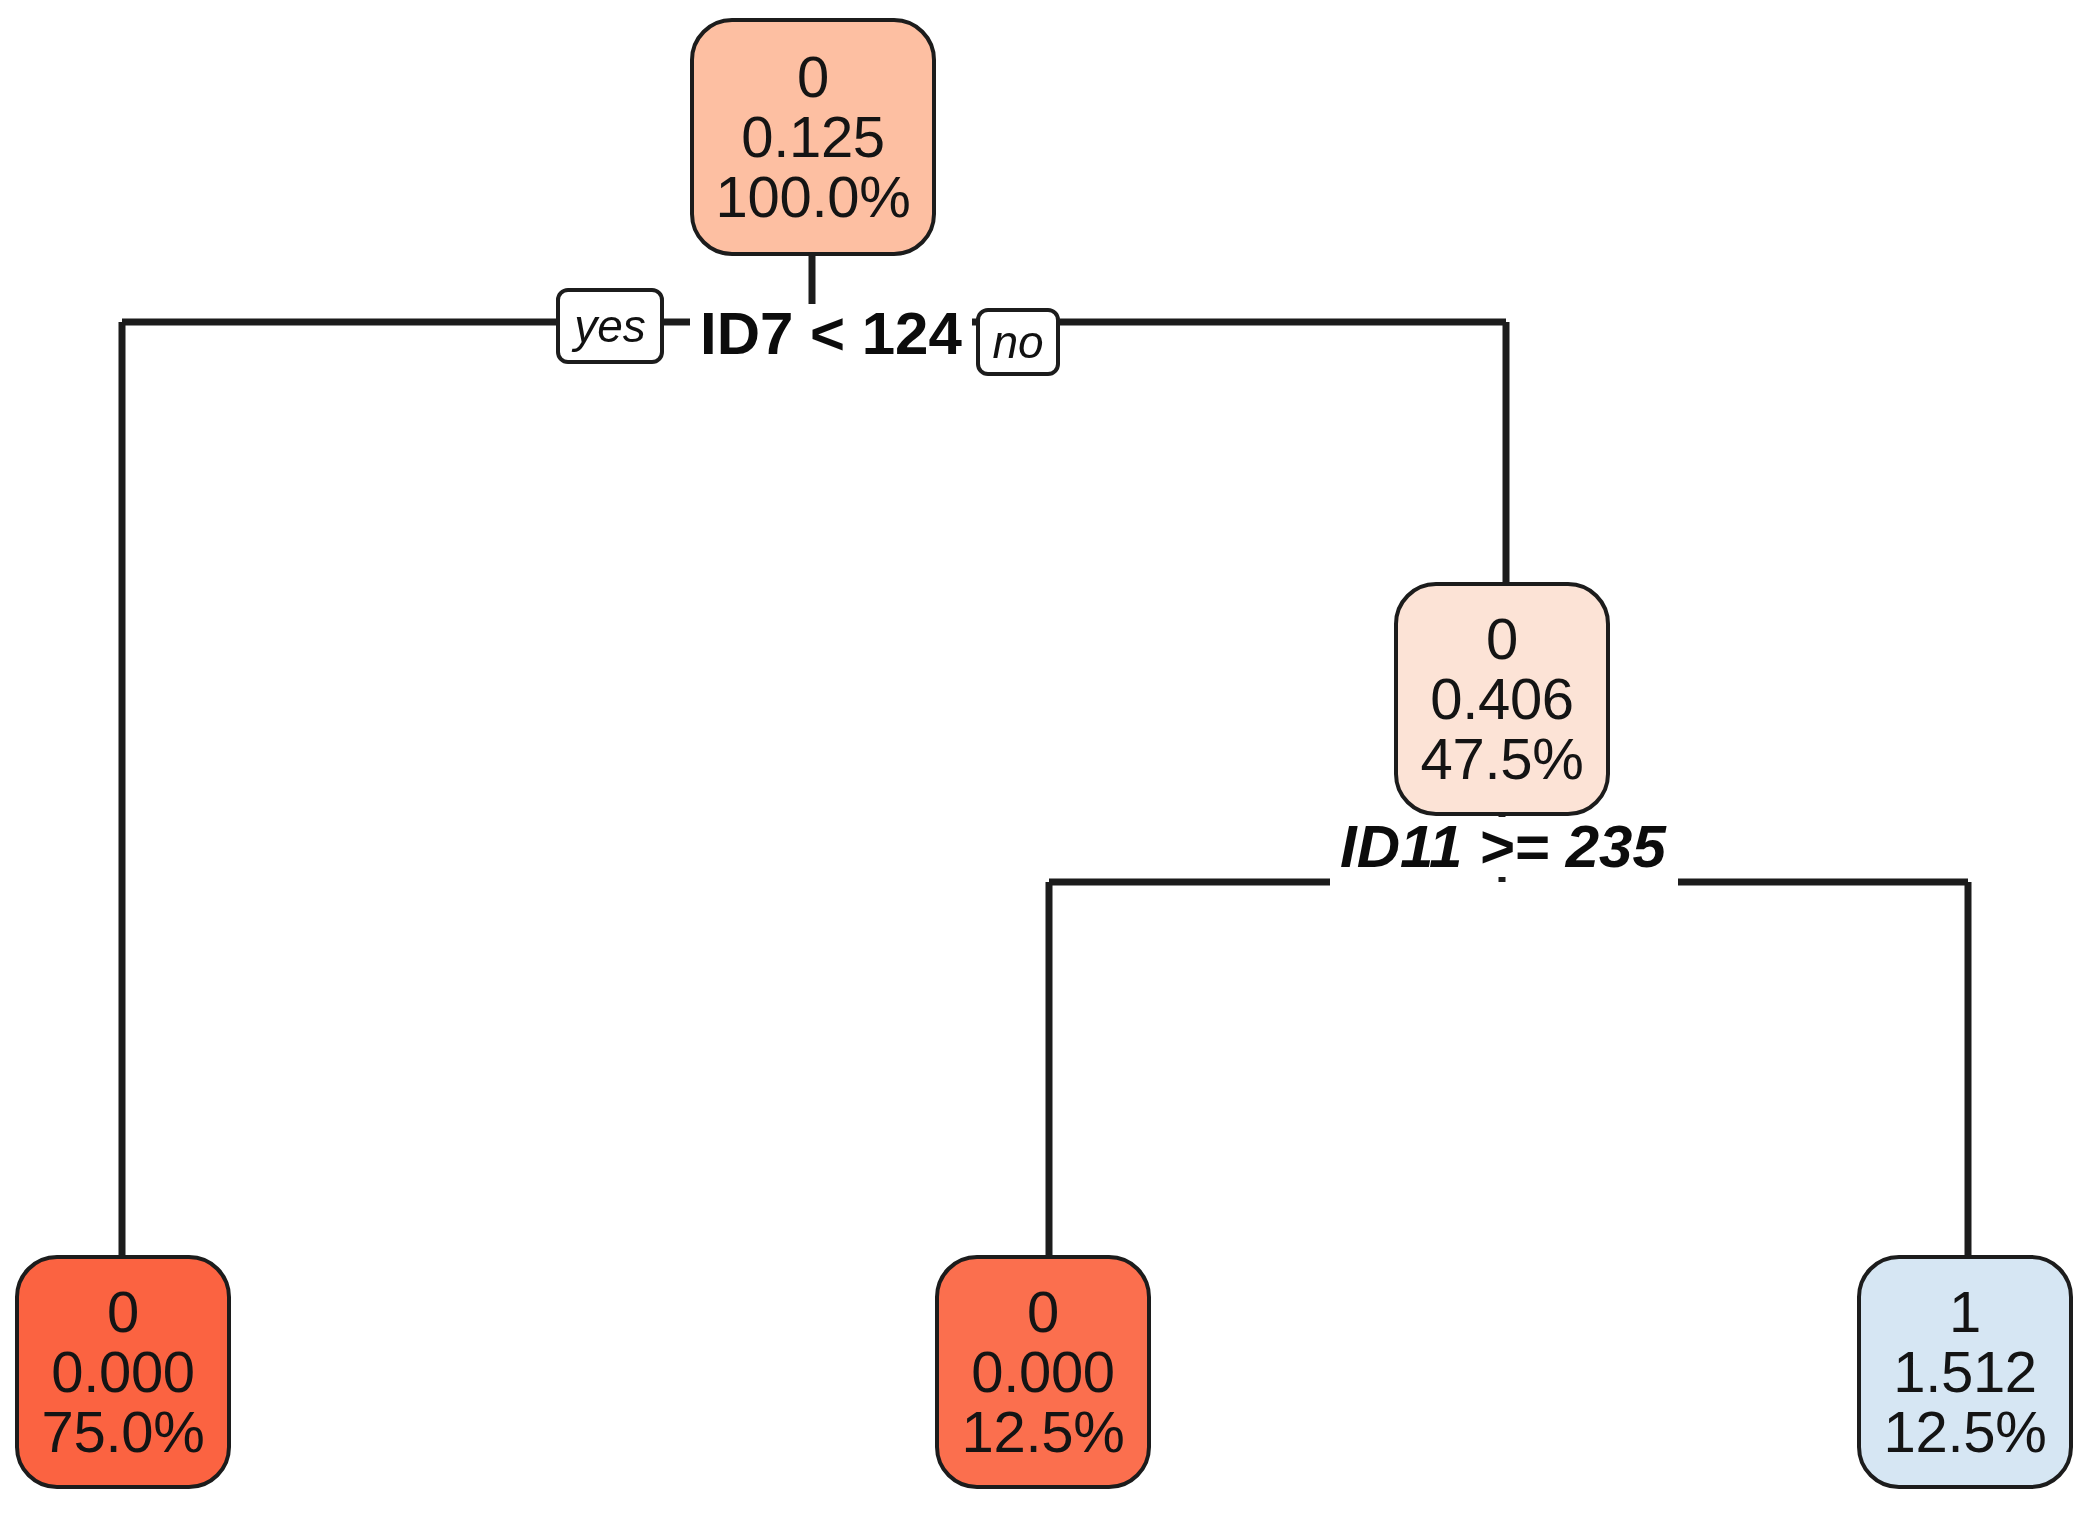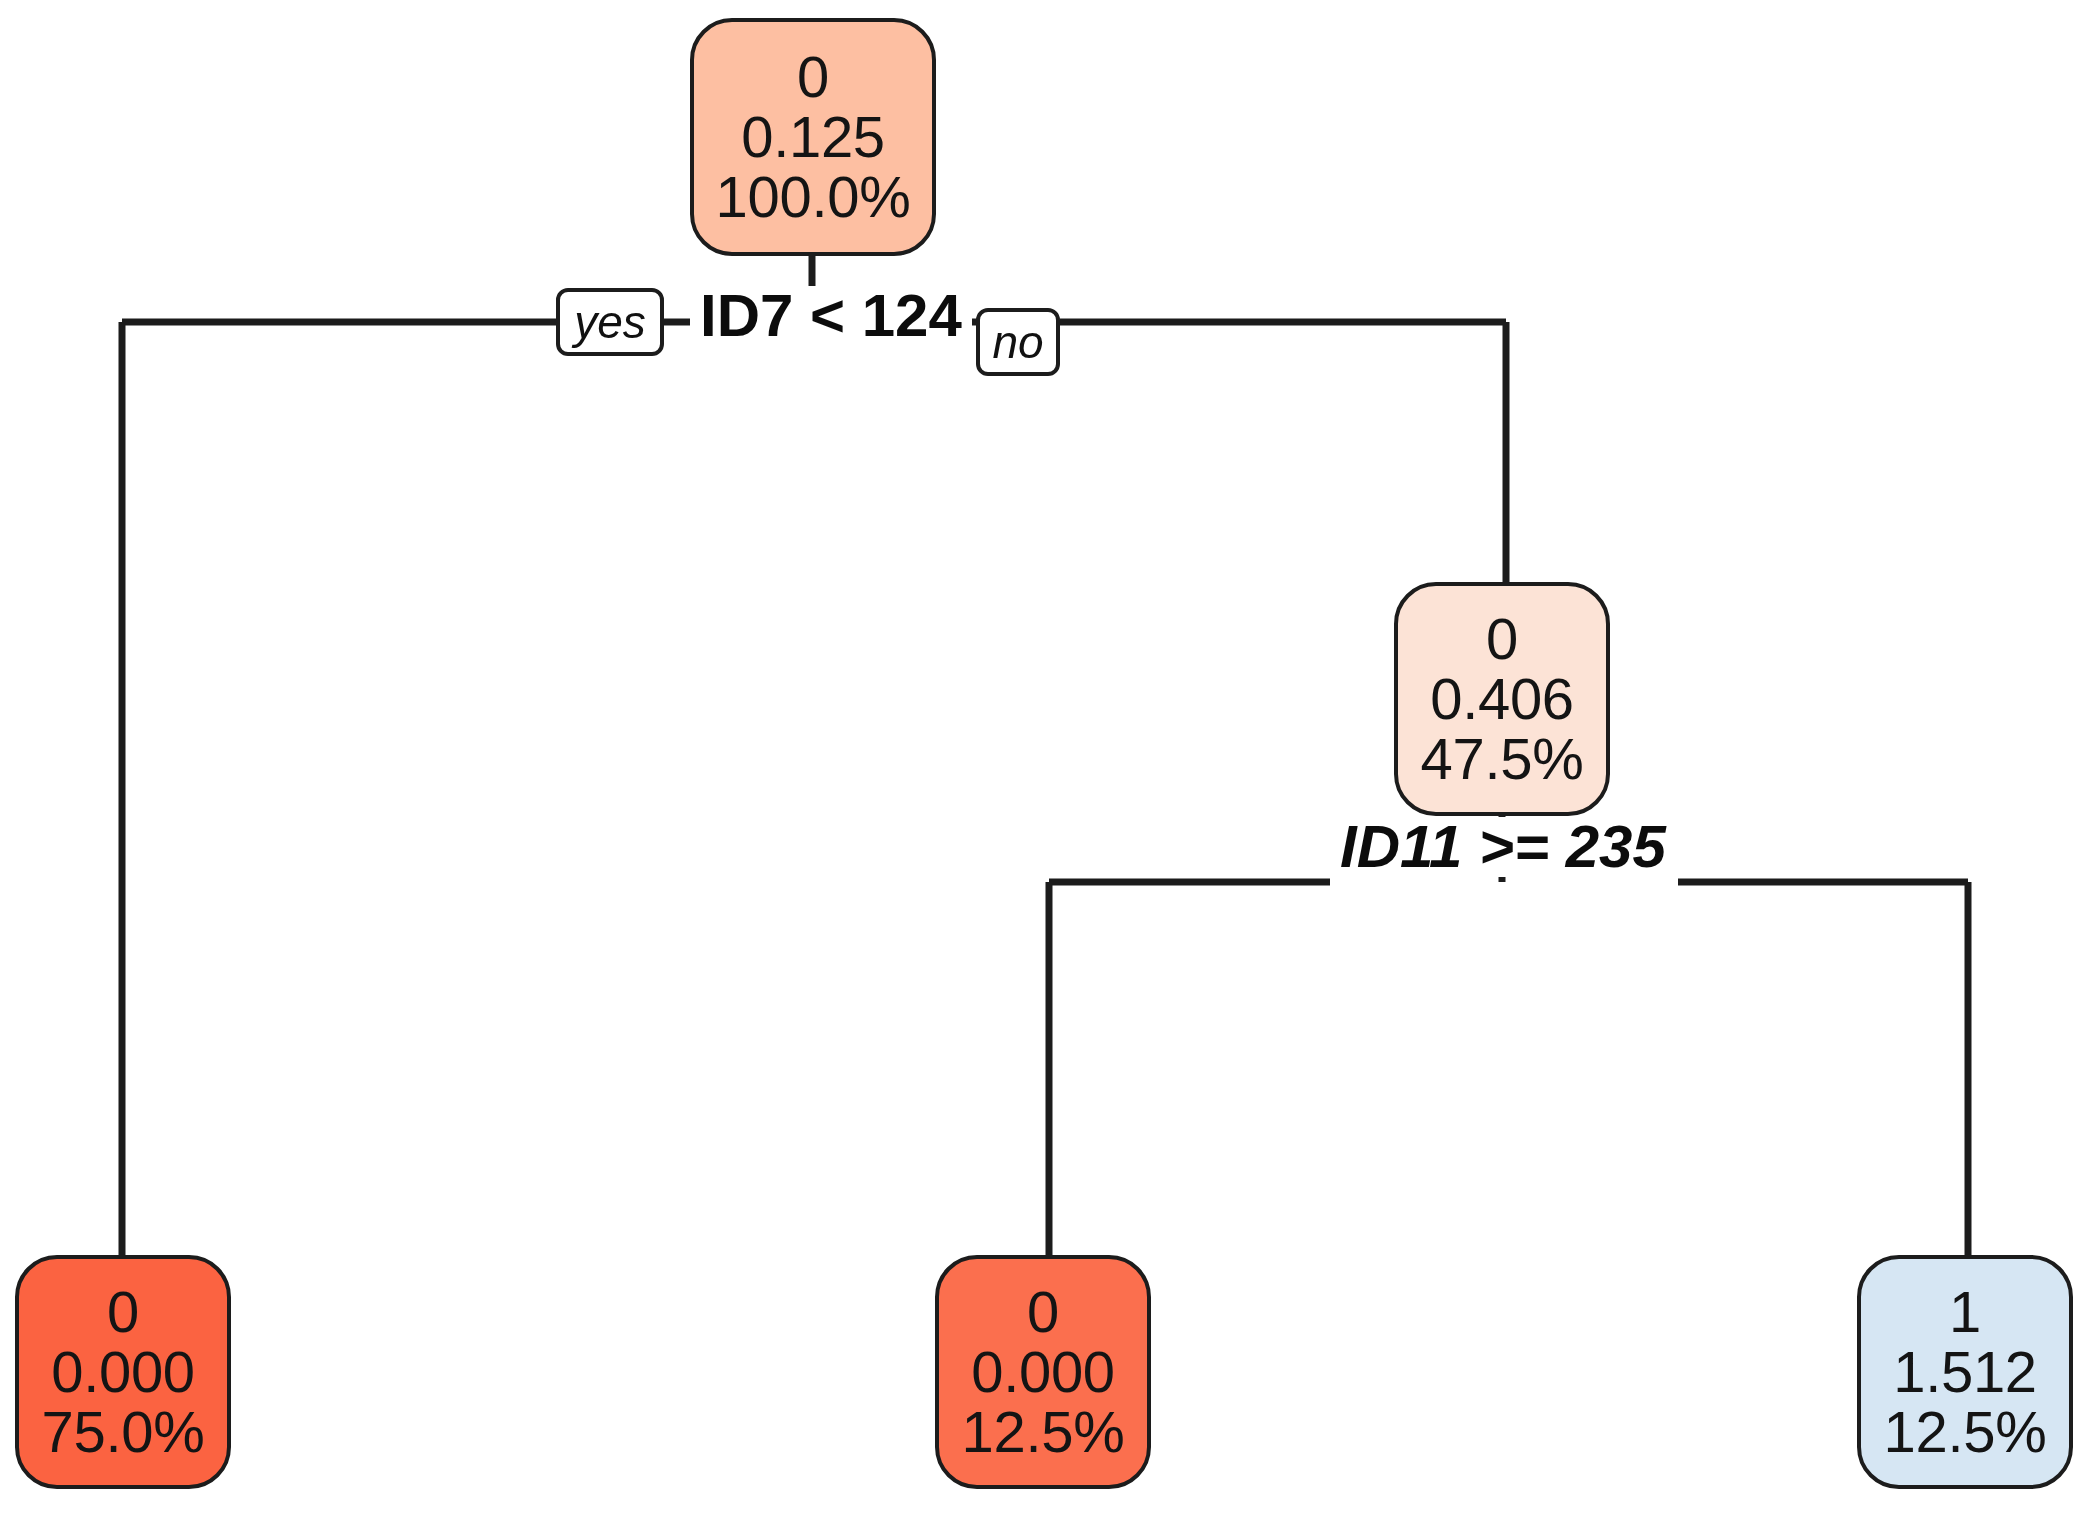--- a/index.html
+++ b/index.html
@@ -109,25 +109,25 @@
       <line x1="1968" y1="882" x2="1968" y2="1257"></line>
     </g>
   </svg>
 
   <div class="node" style="left:690px; top:18px; width:246px; height:238px; background:#fdbfa2;">
     <span class="node-line cls">0</span>
     <span class="node-line">0.125</span>
     <span class="node-line">100.0%</span>
   </div>
 
-  <div class="yn-box" style="left:556px; top:288px; width:108px; height:68px;">
+  <div class="yn-box" style="left:556px; top:288px; width:108px; height:76px;">
     <span>yes</span>
   </div>
 
-  <div class="split-label" style="left:690px; top:286px;">
+  <div class="split-label" style="left:690px; top:304px;">
     <span>ID7 &lt; 124</span>
   </div>
 
   <div class="yn-box" style="left:976px; top:288px; width:84px; height:68px;margin-top:20px;">
     <span>no</span>
   </div>
 
   <div class="node" style="left:1394px; top:582px; width:216px; height:234px; background:#fce3d6;">
     <span class="node-line cls">0</span>
     <span class="node-line">0.406</span>

